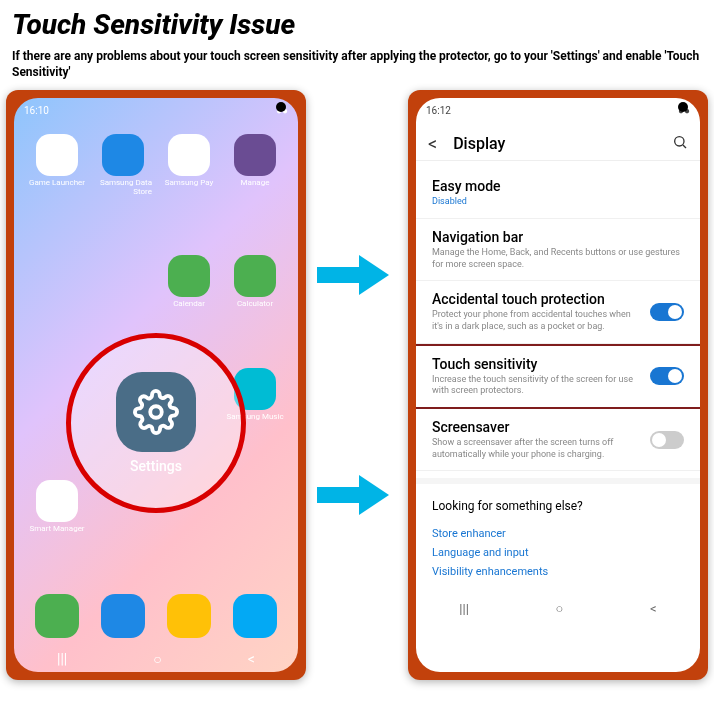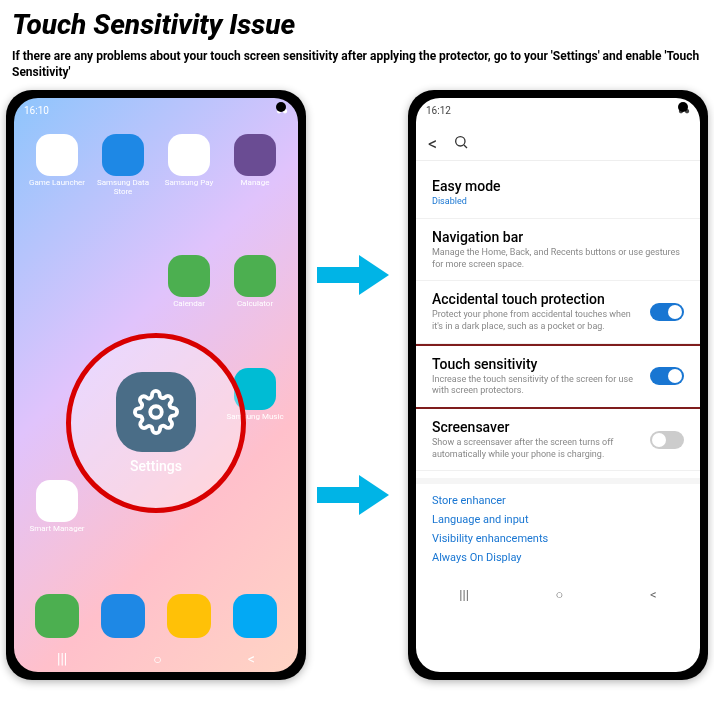--- a/index.html
+++ b/index.html
@@ -28,23 +28,23 @@
 .phones {
   display: flex;
   align-items: center;
   justify-content: space-between;
   padding: 0 6px;
   position: relative;
 }
 .phone {
   width: 300px;
   height: 590px;
-  border-radius: 26px;
-  position: relative;
-  background: #000000;
+  border-radius: 12px;
+  position: relative;
+  background: #c2410c;
   padding: 8px;
   box-shadow: 0 2px 8px rgba(0,0,0,0.3);
 }
 .phone-screen {
   width: 100%;
   height: 100%;
   border-radius: 24px;
   overflow: hidden;
   position: relative;
   background: #fff;
@@ -97,21 +97,21 @@
   display: flex;
   align-items: center;
   justify-content: center;
   font-size: 18px;
   color: #fff;
   font-weight: 600;
 }
 .app-label {
   font-size: 8px;
   color: #fff;
-  text-align: center;
+  text-align: right;
   line-height: 1.1;
   max-width: 58px;
 }
 .settings-overlay {
   position: absolute;
   top: 235px;
   left: 50%;
   transform: translateX(-50%);
   width: 180px;
   height: 180px;
@@ -320,20 +320,21 @@
     <div class="camera-hole"></div>
     <div class="phone-screen display-screen">
       <div class="status-bar dark">
         <span>16:12</span>
         <div class="status-right">
           <span>●●</span>
         </div>
       </div>
       <div class="display-header">
         <span style="font-size:18px;color:#333;">&lt;</span>
+        <span class="title-text">Display</span>
         <span style="font-size:16px;color:#333;">
           <svg width="16" height="16" viewBox="0 0 24 24" fill="none" stroke="currentColor" stroke-width="2">
               <circle cx="11" cy="11" r="7"></circle>
               <line x1="21" y1="21" x2="16.5" y2="16.5"></line>
             </svg>
         </span>
       </div>
       <div id="settings-rows">
           <div class="setting-row">
             <div class="setting-text">
@@ -363,25 +364,25 @@
           </div>
           <div class="setting-row">
             <div class="setting-text">
               <div class="setting-title">Screensaver</div>
               <div class="setting-sub">Show a screensaver after the screen turns off automatically while your phone is charging.</div>
             </div>
             <div class="toggle off"></div>
           </div>
         </div>
       <div class="divider"></div>
+      <div class="looking">Looking for something else?</div>
       <div class="links" id="links">
           <div class="setting-link">Store enhancer</div>
           <div class="setting-link">Language and input</div>
           <div class="setting-link">Visibility enhancements</div>
-          <div class="setting-link">Always On Display</div>
         </div>
       <div class="nav-bar-light">
         <span>|||</span>
         <span>○</span>
         <span>&lt;</span>
       </div>
     </div>
   </div>
 
 </div>

